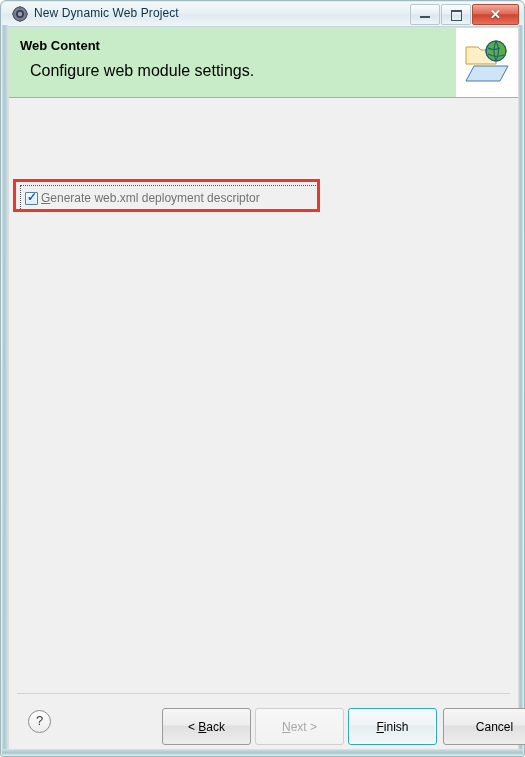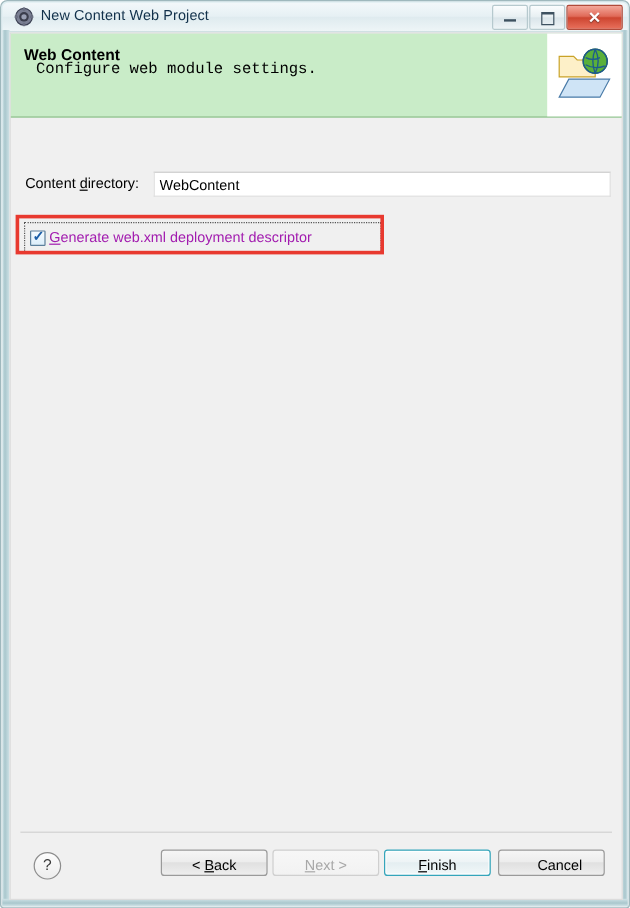--- a/index.html
+++ b/index.html
@@ -136,24 +136,23 @@
   }
   .banner-title {
     position: absolute;
     left: 11px; top: 10px;
     font-size: 13px;
     font-weight: bold;
     color: #000000;
   }
   .banner-sub {
     position: absolute;
-    left: 21px; top: 22px;
-    font-size: 13px;
-    color: #000000;
-    font-family: Liberation Mono, monospace;
+    left: 21px; top: 34px;
+    font-size: 16px;
+    color: #000000;
   }
   .banner-iconbox {
     position: absolute;
     right: 0px; top: 0px;
     width: 62px; height: 69px;
     background: #ffffff;
     display: flex;
     align-items: center;
     justify-content: center;
   }
@@ -222,21 +221,21 @@
     position: absolute;
     left: 1px; top: -2px;
     width: 12px; height: 13px;
     color: #1b5ea8;
     font-size: 12px;
     line-height: 13px;
     font-weight: bold;
   }
   .cb-label {
     font-size: 12px;
-    color: #a21caf;
+    color: #737373;
     white-space: nowrap;
   }
   .cb-label u { text-decoration: underline; }
 
   
   .annotation {
     position: absolute;
     left: 4px;
     top: 151px;
     width: 307px;
@@ -263,31 +262,32 @@
     border: 1px solid #8d8d8d;
     background: linear-gradient(to bottom, #fdfdfd 0%, #ededed 100%);
     color: #3a3a3a;
     font-size: 13px;
     text-align: center;
     line-height: 20px;
   }
   .btn {
     position: absolute;
     top: 680px;
-    height: 22px;
+    height: 37px;
     box-sizing: border-box;
     background: linear-gradient(to bottom, #f6f6f6 0%, #ededed 45%, #e0e0e0 50%, #eeeeee 100%);
     border: 1px solid #9a9a9a;
     border-radius: 3px;
     font-family: "Liberation Sans", sans-serif;
     font-size: 12px;
     color: #000000;
     text-align: center;
     line-height: 24px;
     padding: 0;
+    margin-left: 28px;
   }
   .btn u { text-decoration: underline; }
   .btn-back   { left: 125px; width: 89px; }
   .btn-next   { left: 218px; width: 89px;
                 color: #a8a8a8;
                 border-color: #cfcfcf;
                 background: linear-gradient(to bottom, #f7f7f7 0%, #f2f2f2 100%); }
   .btn-finish { left: 311px; width: 89px;
                 border: 1px solid #34a5bb;
                 background: linear-gradient(to bottom, #f7fbfc 0%, #eef4f6 45%, #e4eef1 50%, #f2f8f9 100%);
@@ -304,21 +304,21 @@
       <svg width="16" height="16" viewBox="0 0 16 16">
         <circle cx="8" cy="8" r="7" fill="#7a7f93" stroke="#3b3f52" stroke-width="1"></circle>
         <circle cx="8" cy="8" r="4" fill="#3a3d4c"></circle>
         <circle cx="8" cy="8" r="2.2" fill="#9aa0b4"></circle>
         <rect x="7" y="0" width="2" height="3" fill="#6a6f82"></rect>
         <rect x="7" y="13" width="2" height="3" fill="#6a6f82"></rect>
         <rect x="0" y="7" width="3" height="2" fill="#6a6f82"></rect>
         <rect x="13" y="7" width="3" height="2" fill="#6a6f82"></rect>
       </svg>
     </span>
-    <span class="title-text">New Content Web Project</span>
+    <span class="title-text">New Dynamic Web Project</span>
     <div class="winbtns">
       <div class="winbtn">
         <span class="glyph-min"></span>
       </div>
       <div class="winbtn">
         <span class="glyph-max"></span>
       </div>
       <div class="winbtn close">
         <span class="glyph-close">✕</span>
       </div>
@@ -341,24 +341,20 @@
             <circle cx="34" cy="13" r="10" fill="#5ab03a" stroke="#2d6b1c" stroke-width="1"></circle>
             <path d="M26 10 q6 3 12 0 M26 16 q7 4 16 1 M34 3 q-4 10 0 20 M34 3 q5 10 0 20" fill="none" stroke="#1d5b8f" stroke-width="1.1"></path>
             <circle cx="34" cy="13" r="10" fill="none" stroke="#1d5b8f" stroke-width="1.2"></circle>
             <path d="M12 28 L46 28 L38 43 L4 43 Z" fill="#cfe4f6" stroke="#4a7ba8" stroke-width="1"></path>
           </svg>
         </span>
       </div>
     </div>
 
 
-    <div class="form-row row-contentdir">
-      <label class="field-label"><span>Content </span><u>d</u><span>irectory:</span></label>
-      <input class="field-input" type="text" value="WebContent" style="">
-    </div>
 
     <div class="cb-wrap">
       <span class="cb-box">
         <span class="cb-check">✓</span>
       </span>
       <span class="cb-label"><u>G</u><span>enerate web.xml deployment descriptor</span></span>
     </div>
 
     <div class="annotation"></div>
 

